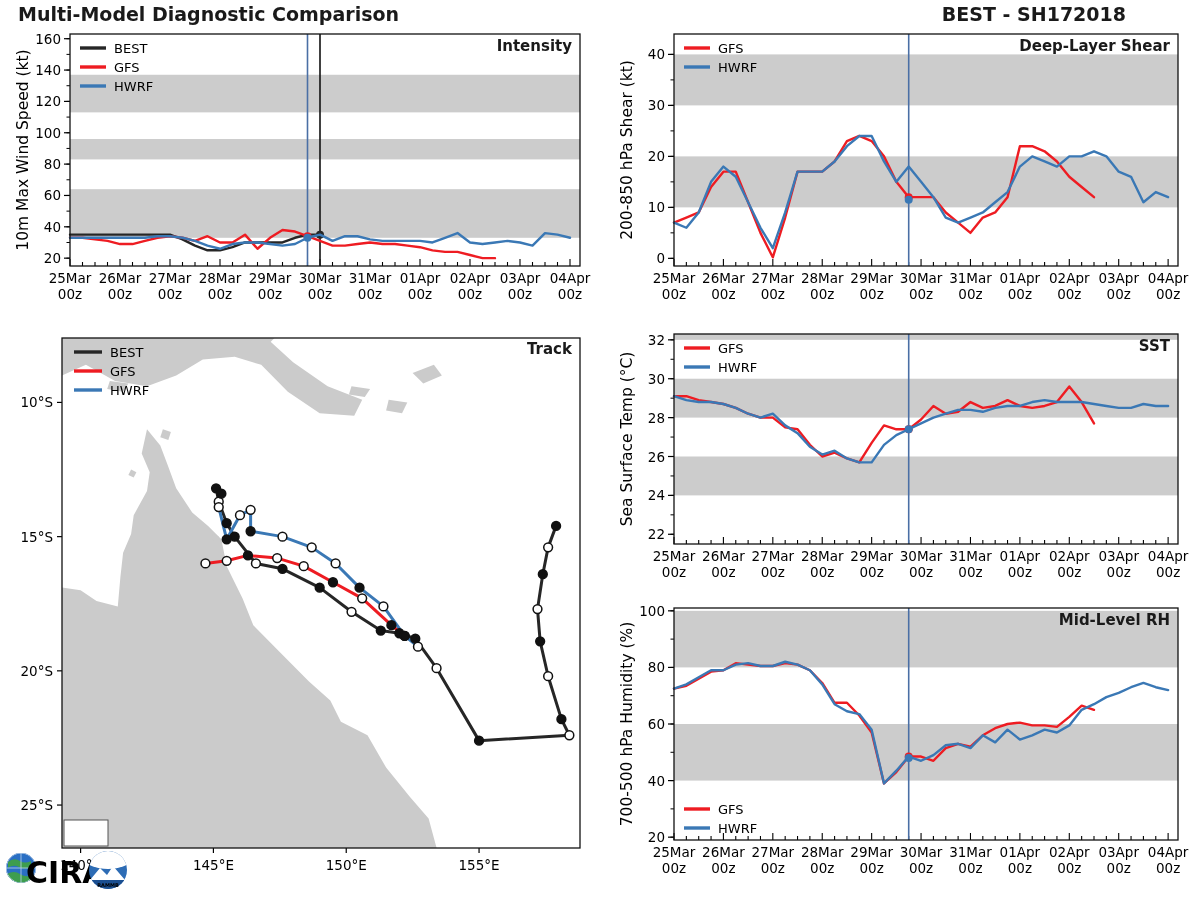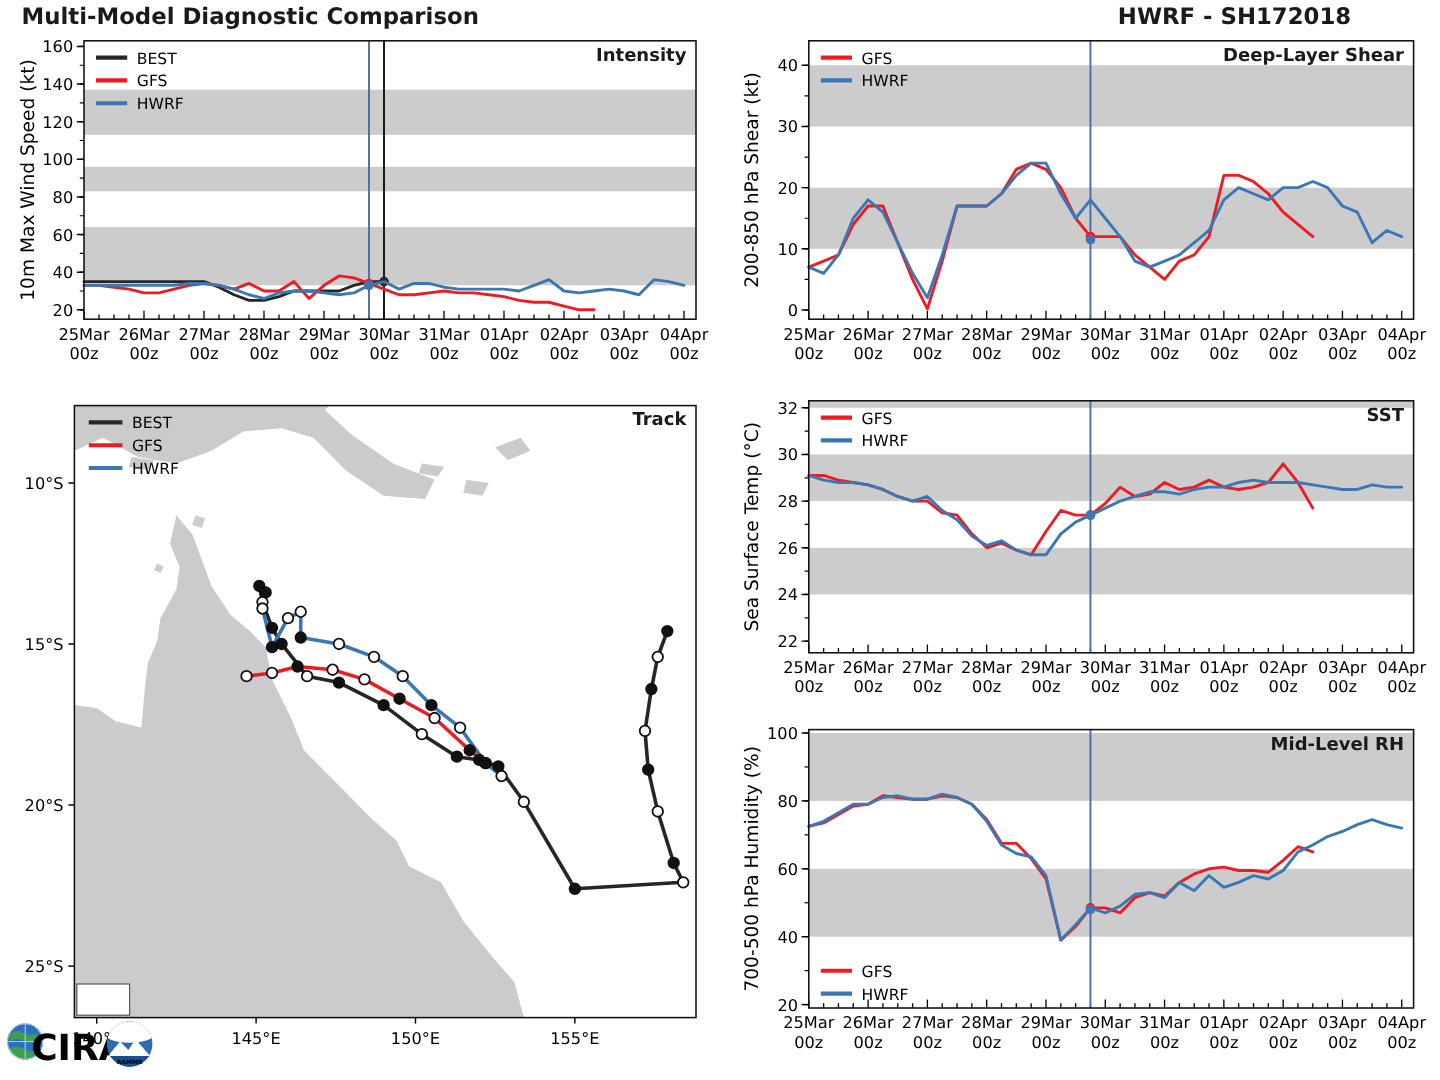--- a/index.html
+++ b/index.html
@@ -16,21 +16,21 @@
   .panttl{font-size:15px;font-weight:bold;fill:#1a1a1a;}
   .leglbl{font-size:13px;}
   .logo{position:absolute;left:4px;top:836px;width:128px;height:62px;}
 </style>
 </head>
 <body>
 
 <div class="fig">
 
   <div class="suptitle" id="main-title">Multi-Model Diagnostic Comparison</div>
-  <div class="suptitle" id="storm-title">HWRF - SH172018</div>
+  <div class="suptitle" id="storm-title">BEST - SH172018</div>
 
   <div class="panel" id="panel-intensity" style="left:0;top:22px;">
       <svg width="596" height="300">
         <rect x="70" y="12" width="510" height="232" fill="#fff"></rect>
         <rect x="70" y="167.1891891891892" width="510" height="48.59459459459458" fill="#cccccc"></rect>
         <rect x="70" y="117.02702702702702" width="510" height="20.3783783783784" fill="#cccccc"></rect>
         <rect x="70" y="52.75675675675676" width="510" height="37.621621621621614" fill="#cccccc"></rect>
         <line x1="70" y1="244" x2="70" y2="237" stroke="#000" stroke-width="1.1"></line>
         <line x1="82.5" y1="244" x2="82.5" y2="240" stroke="#000" stroke-width="1.1"></line>
         <line x1="95" y1="244" x2="95" y2="240" stroke="#000" stroke-width="1.1"></line>

